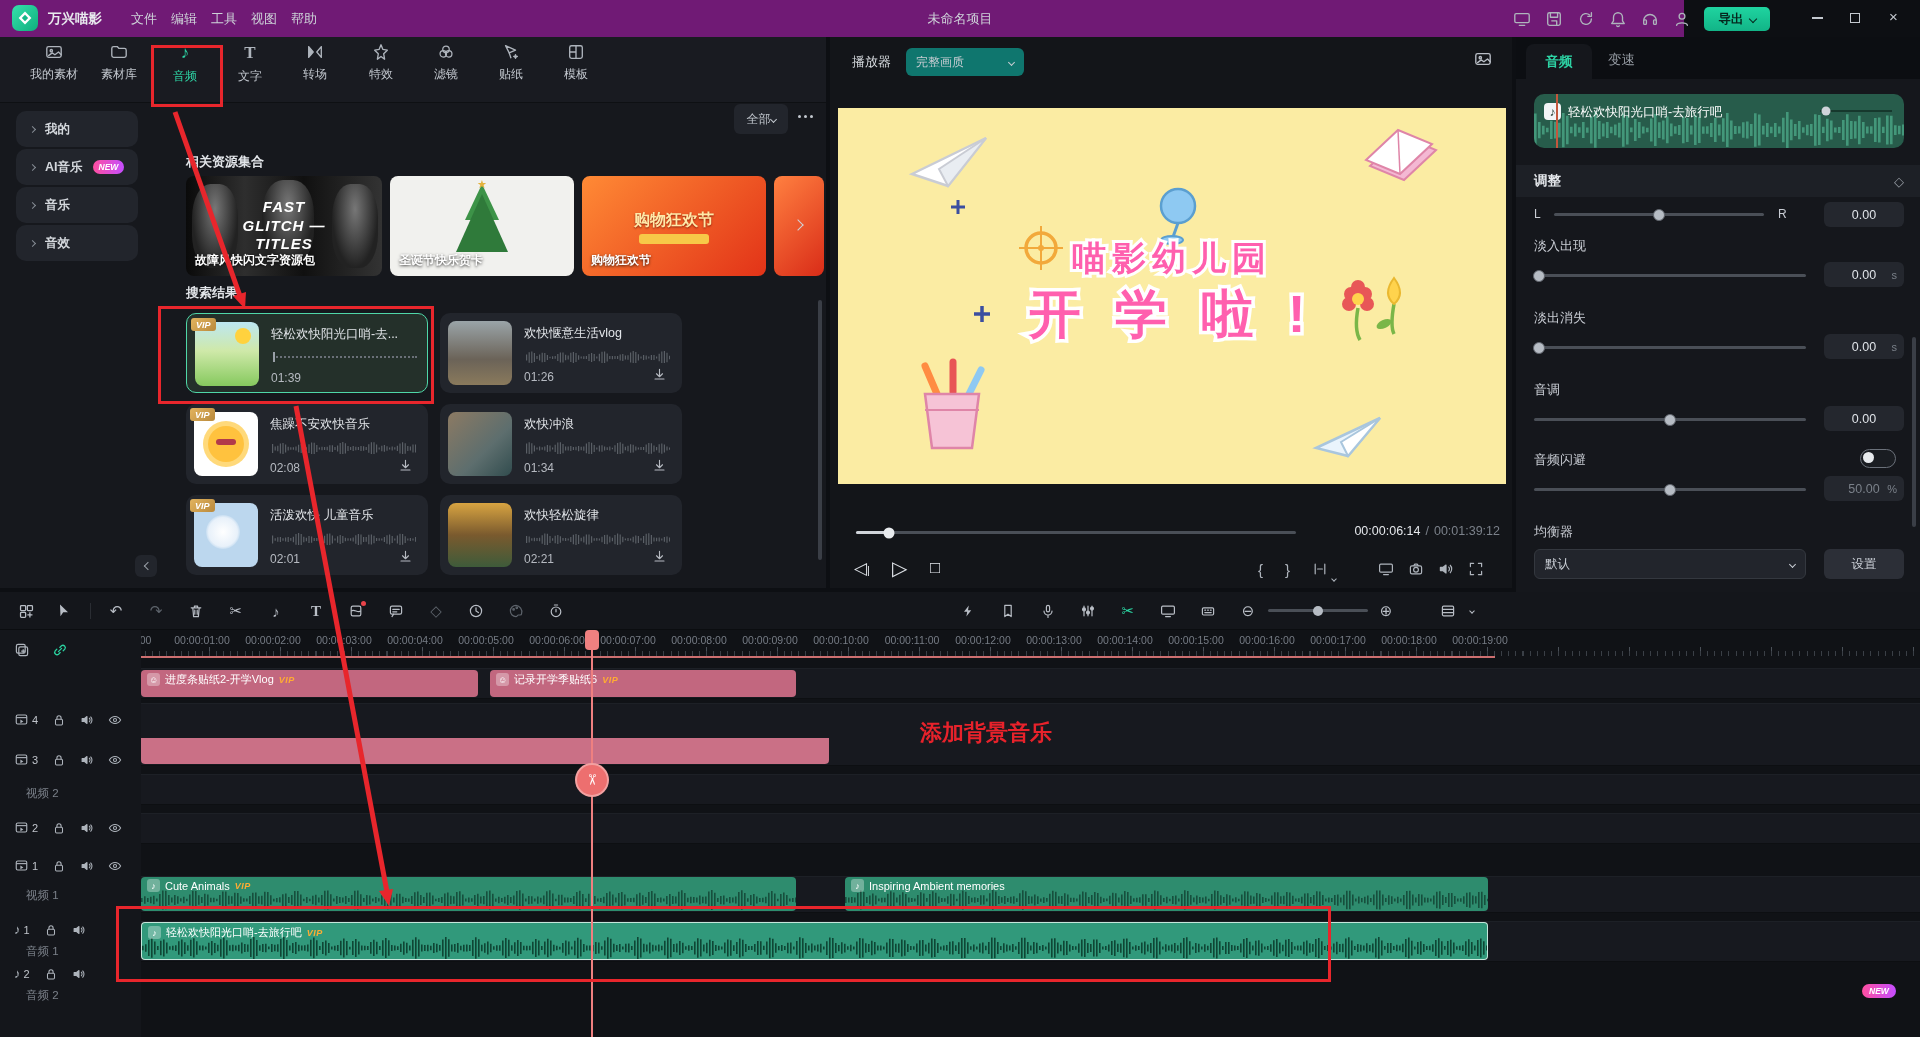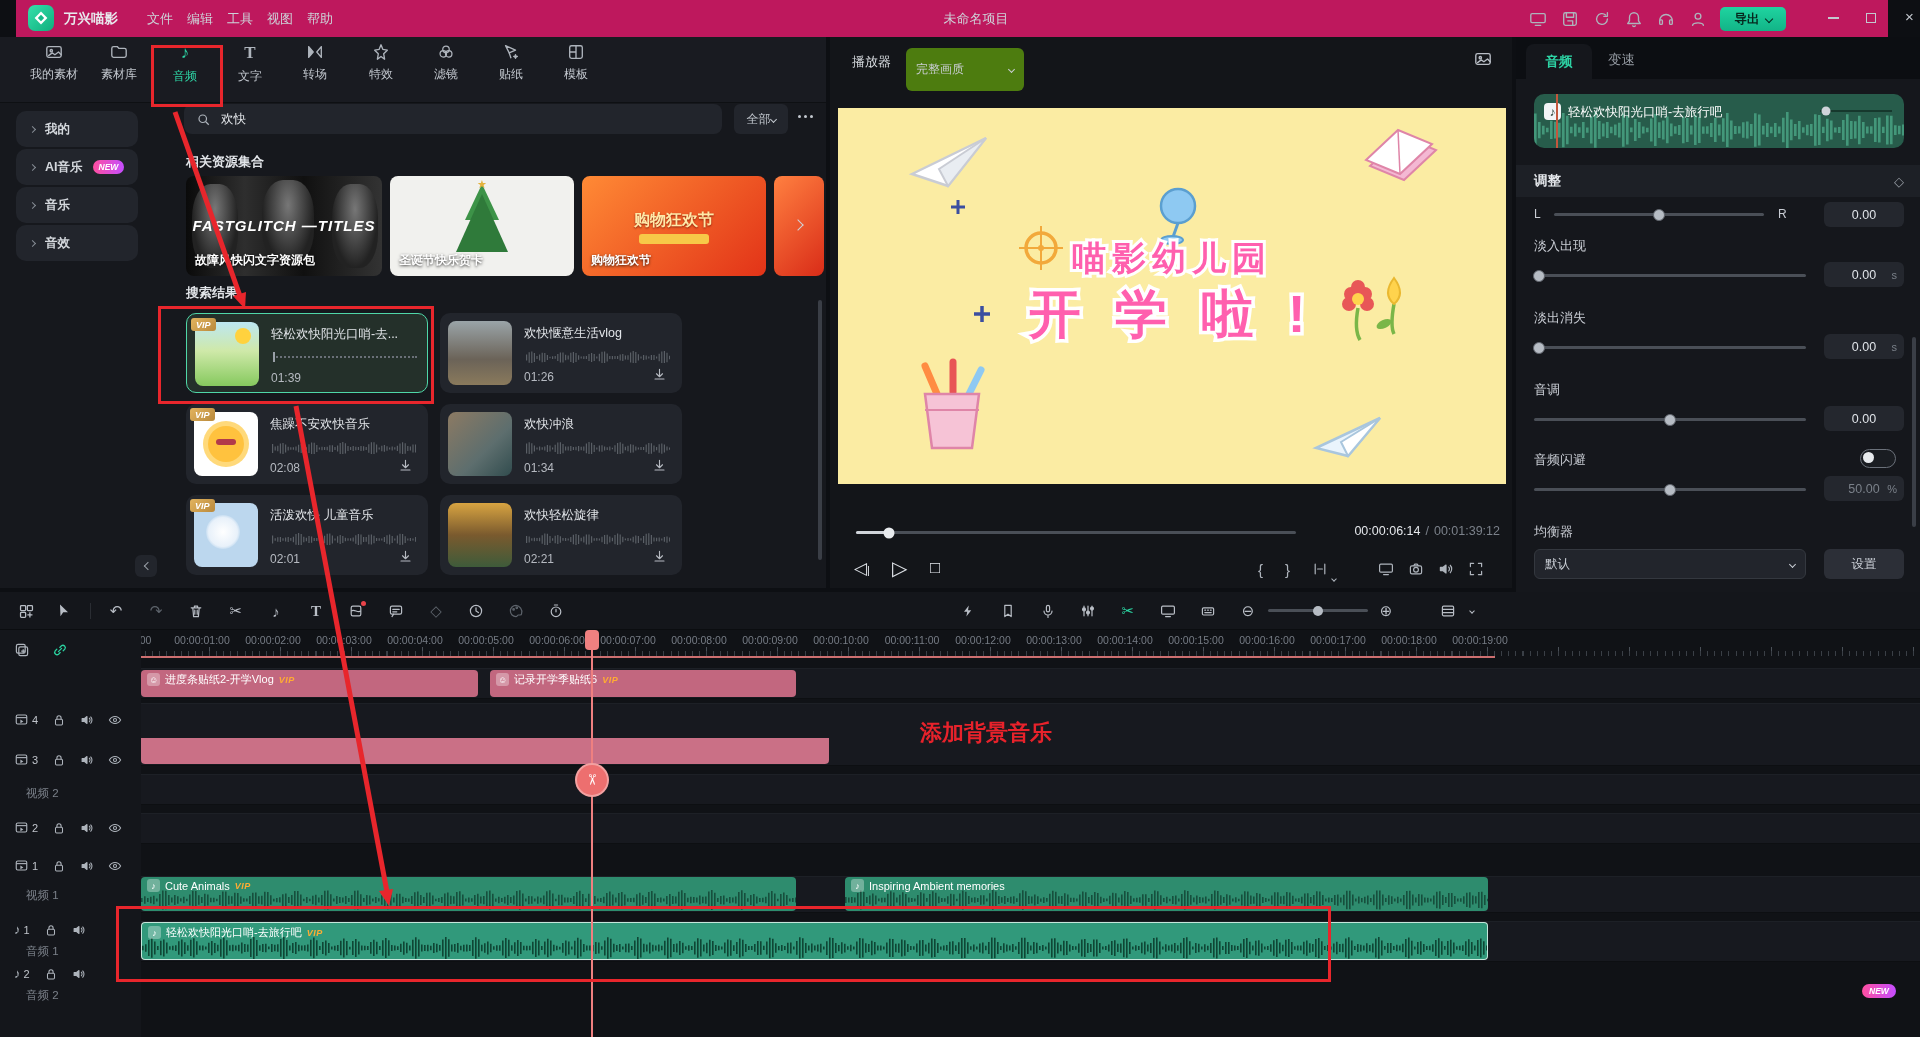--- a/index.html
+++ b/index.html
@@ -4,21 +4,21 @@
 <style>
 *{margin:0;padding:0;box-sizing:border-box}
 html,body{width:1920px;height:1037px;overflow:hidden}
 body{background:#0d0f13;font-family:"Liberation Sans","DejaVu Sans",sans-serif;color:#d6dade;position:relative}
 .abs{position:absolute}
 svg.i{width:18px;height:18px;display:block}
 .ic{display:inline-flex;align-items:center;justify-content:center;color:#aeb4bc}
 .chv{display:inline-block;width:6px;height:6px;border-right:1.6px solid currentColor;border-bottom:1.6px solid currentColor}
 .chv.d{transform:rotate(45deg)}.chv.r{transform:rotate(-45deg)}.chv.l{transform:rotate(135deg)}
 
-#titlebar{position:absolute;left:16px;top:0;width:1872px;height:37px;background:#be185d;display:flex;align-items:center}
+#titlebar{position:absolute;left:0;top:0;width:1684px;height:37px;background:#701a75;display:flex;align-items:center}
 #logo{position:absolute;left:12px;top:5px;width:26px;height:26px;border-radius:7px;background:linear-gradient(135deg,#35e0ab,#0fae7d);display:flex;align-items:center;justify-content:center}
 #appname{position:absolute;left:48px;top:10px;font-size:13.5px;font-weight:700;color:#e8eaee}
 .menu{position:absolute;top:10px;font-size:13px;color:#cdd2d8;cursor:default}
 #proj{position:absolute;left:960px;top:10px;transform:translateX(-50%);font-size:13px;color:#cfd4da}
 .tbic{position:absolute;top:9px;width:20px;height:20px}
 #exportbtn{position:absolute;left:1704px;top:7px;width:66px;height:24px;border-radius:5px;background:linear-gradient(180deg,#1fd4a0,#12b487);display:flex;align-items:center;justify-content:center;gap:6px;color:#06281e;font-size:12.5px;font-weight:700}
 .winbtn{position:absolute;top:10px;color:#c3c8cf;font-size:13px}
 
 #media{position:absolute;left:0;top:37px;width:826px;height:551px;background:#16181d}
 #tabbar{position:absolute;left:0;top:0;width:826px;height:66px;background:#191b21;border-bottom:1px solid #0e1013}
@@ -31,21 +31,21 @@
 .badge-new{background:linear-gradient(90deg,#ff4fa0,#c44dff);border-radius:7px;color:#fff;font-size:8.5px;font-style:italic;font-weight:700;padding:2px 6px}
 #searchbox{position:absolute;left:184px;top:67px;width:538px;height:30px;border-radius:8px;background:#22252c;display:flex;align-items:center;gap:10px;padding-left:12px}
 #searchbox .val{font-size:12.5px;color:#e6e9ed}
 #filterbtn{position:absolute;left:734px;top:67px;width:54px;height:30px;border-radius:6px;background:#22252c;display:flex;align-items:center;justify-content:center;font-size:12px;color:#c3c8cf}
 #morebtn{position:absolute;left:798px;top:78px;display:flex;gap:3px}
 #morebtn i{width:3px;height:3px;border-radius:50%;background:#c3c8cf}
 .sect{position:absolute;font-size:13px;font-weight:700;color:#e2e5e9}
 .thm{position:absolute;top:139px;height:100px;border-radius:8px;overflow:hidden}
 .thm .cap{position:absolute;left:9px;bottom:7px;font-size:12px;color:#fff;text-shadow:0 1px 3px rgba(0,0,0,.8);font-weight:600}
 .th-glitch{background:linear-gradient(90deg,#0a0a0a,#2e2e2e 30%,#101010 60%,#333)}
-.th-glitch .big{position:absolute;inset:0;display:flex;flex-direction:row;align-items:center;justify-content:center;color:#fff;font-weight:800;font-size:15px;letter-spacing:1px;line-height:1.25;font-style:italic}
+.th-glitch .big{position:absolute;inset:0;display:flex;flex-direction:column;align-items:center;justify-content:center;color:#fff;font-weight:800;font-size:15px;letter-spacing:1px;line-height:1.25;font-style:italic}
 .th-face{position:absolute;top:8px;width:46px;height:84px;background:radial-gradient(ellipse at 50% 30%,#777 0%,#222 70%);border-radius:40%}
 .th-xmas{background:#f1f1ee}
 .tree{position:absolute;left:50%;top:18px;transform:translateX(-50%);width:0;height:0;border-left:26px solid transparent;border-right:26px solid transparent;border-bottom:58px solid #2f7a3a}
 .tree2{position:absolute;left:50%;top:8px;transform:translateX(-50%);width:0;height:0;border-left:17px solid transparent;border-right:17px solid transparent;border-bottom:36px solid #3d9348}
 .star{position:absolute;left:50%;top:2px;transform:translateX(-50%);color:#e3b23c;font-size:11px}
 .th-shop{background:linear-gradient(135deg,#ff8a35,#e23318)}
 .th-shop .gold{position:absolute;left:50%;top:34px;transform:translateX(-50%);white-space:nowrap;color:#ffe9a8;font-weight:800;font-size:16px;text-shadow:0 1px 2px #8a1d08}
 .th-shop .bar{position:absolute;left:50%;top:58px;transform:translateX(-50%);background:#f7c948;border-radius:3px;width:70px;height:10px}
 .th-part{background:linear-gradient(135deg,#ff8040,#d92c18)}
 .rescard{position:absolute;width:242px;height:80px;border-radius:10px;background:#22252c}
@@ -66,21 +66,21 @@
 .th-sun::after{content:"";position:absolute;left:22px;top:27px;width:20px;height:6px;border-radius:3px;background:#b23a4a}
 .th-cliff{background:linear-gradient(135deg,#8c7a63,#5d6e6e 60%,#314c4e)}
 .th-dand{background:#bcd7ee}
 .th-dand::after{content:"";position:absolute;left:12px;top:12px;width:34px;height:34px;border-radius:50%;background:radial-gradient(circle,#ffffff 0%,#e8f1fa 60%,rgba(232,241,250,0) 75%)}
 .th-lake{background:linear-gradient(180deg,#d8a441 0%,#7a5a2e 50%,#3e5b3a 100%)}
 #collapse{position:absolute;left:135px;top:518px;width:22px;height:22px;border-radius:6px;background:#22252c;display:flex;align-items:center;justify-content:center;color:#9aa0a8}
 #mscroll{position:absolute;left:818px;top:263px;width:4px;height:260px;border-radius:2px;background:#3a3e46}
 
 #player{position:absolute;left:830px;top:37px;width:682px;height:551px;background:#131519}
 #player .hlab{position:absolute;left:22px;top:16px;font-size:13px;color:#d7dbdf}
-#qualdd{position:absolute;left:76px;top:11px;width:118px;height:43px;border-radius:6px;background:#4d7c0f;display:flex;align-items:center;justify-content:space-between;padding:0 10px;font-size:12px;color:#c9cdd3}
+#qualdd{position:absolute;left:76px;top:11px;width:118px;height:28px;border-radius:6px;background:#0f766e;display:flex;align-items:center;justify-content:space-between;padding:0 10px;font-size:12px;color:#c9cdd3}
 #snapic{position:absolute;left:644px;top:13px;color:#b9bec6}
 #preview{position:absolute;left:8px;top:71px;width:668px;height:376px;background:#fbeca3;overflow:hidden}
 #pbar{position:absolute;left:26px;top:494px;width:440px;height:3px;background:#4a4f57;border-radius:2px}
 #pbar .done{position:absolute;left:0;top:0;height:3px;width:33px;background:#d0d4da;border-radius:2px}
 #pbar .kn{position:absolute;left:33px;top:50%;transform:translate(-50%,-50%);width:11px;height:11px;border-radius:50%;background:#e8ebee}
 #ptime{position:absolute;right:12px;top:487px;font-size:12.5px;color:#e4e7eb;display:flex;gap:5px}
 #ptime .tot,#ptime .sep{color:#7b818a}
 .trbtn{position:absolute;top:521px;color:#dfe3e8;font-size:17px}
 .trbtn2{position:absolute;top:524px;color:#aeb4bc}
 
@@ -516,28 +516,20 @@
       <span class="lb">音乐</span>
     </div>
   <div class="sbitem" style="top:188px">
       <span class="chv r"></span>
       <span class="lb">音效</span>
     </div>
   <div id="collapse">
       <span class="chv l" style="margin-left:3px"></span>
     </div>
 
-  <div id="searchbox">
-      <span class="ic">
-        <svg class="i" style="width:15px;height:15px">
-          <use href="#ic-search"></use>
-        </svg>
-      </span>
-      <span class="val">欢快</span>
-    </div>
   <div id="filterbtn">
       <span>全部</span>
       <span class="chv d" style="width:5px;height:5px"></span>
     </div>
   <div id="morebtn">
       <i></i>
       <i></i>
       <i></i>
     </div>
 

